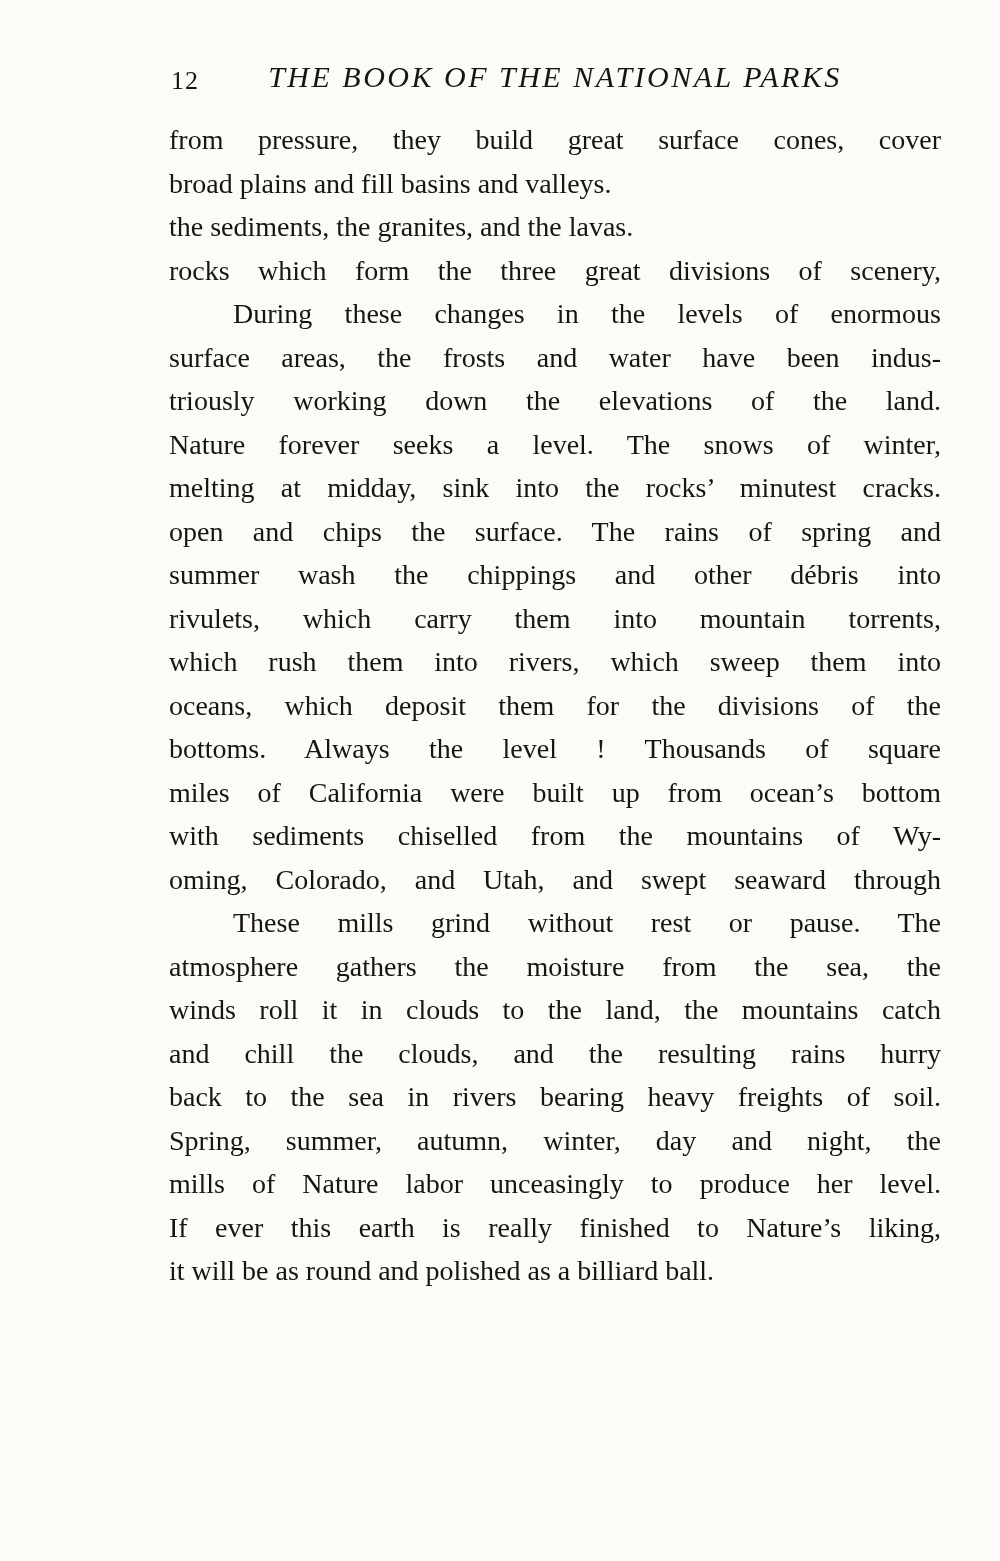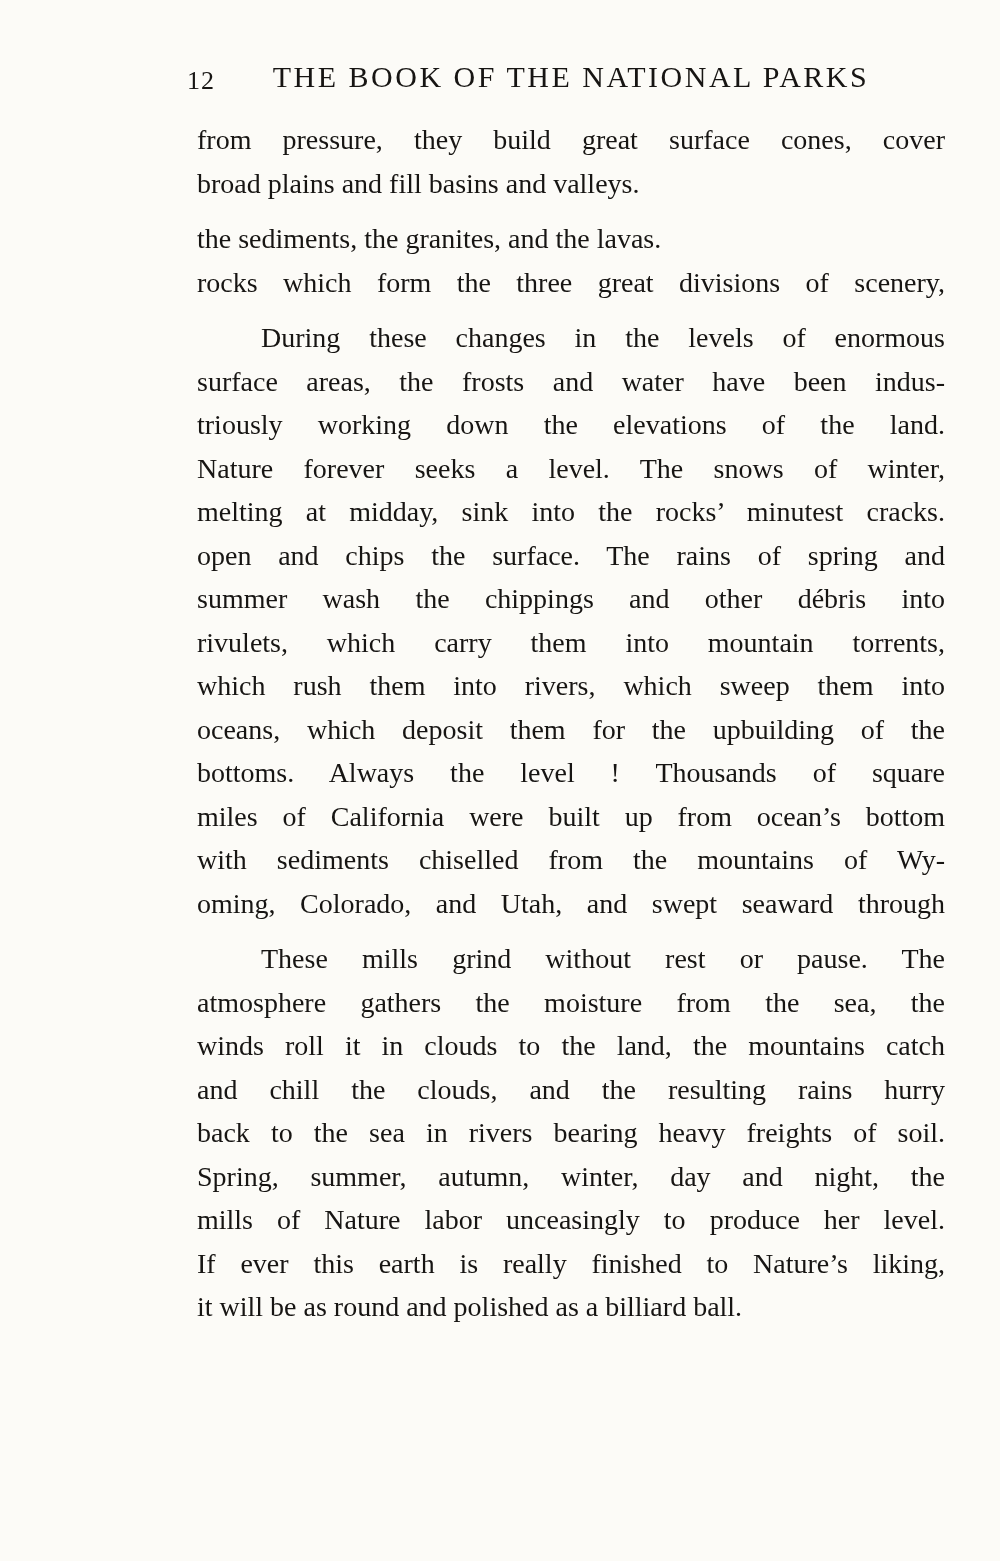--- a/index.html
+++ b/index.html
@@ -11,48 +11,49 @@
     height: 1561px;
     background: #fcfbf7;
     font-family: "Liberation Serif", "DejaVu Serif", serif;
     color: #171513;
     overflow: hidden;
     position: relative;
   }
   .page {
     position: absolute;
     top: 60px;
-    left: 185px;
+    left: 169px;
     width: 772px;
   }
   .page-header {
     position: relative;
     height: 44px;
     margin-bottom: 14px;
   }
   .page-number {
     position: absolute;
     left: 2px;
     top: 6px;
     font-size: 26px;
     letter-spacing: 1px;
   }
   .running-title {
     display: block;
     text-align: center;
     font-size: 30px;
     letter-spacing: 2.5px;
     white-space: nowrap;
+    font-style: italic;
   }
   .page-body {
     font-size: 28px;
     line-height: 43.5px;
   }
   .paragraph {
-    margin: 12px;
+    margin: 0;
   }
   .line {
     text-align: justify;
     text-align-last: justify;
     white-space: normal;
   }
   .line.last {
     text-align-last: left;
   }
   .line.first-indented {
@@ -80,21 +81,21 @@
       <div class="paragraph">
         <div class="line first-indented">During these changes in the levels of enormous</div>
         <div class="line">surface areas, the frosts and water have been indus-</div>
         <div class="line">triously working down the elevations of the land.</div>
         <div class="line">Nature forever seeks a level.  The snows of winter,</div>
         <div class="line">melting at midday, sink into the rocks’ minutest cracks.</div>
         <div class="line">open and chips the surface.  The rains of spring and</div>
         <div class="line">summer wash the chippings and other débris into</div>
         <div class="line">rivulets, which carry them into mountain torrents,</div>
         <div class="line">which rush them into rivers, which sweep them into</div>
-        <div class="line">oceans, which deposit them for the upbuilding of the</div>
+        <div class="line">oceans, which deposit them for the divisions of the</div>
         <div class="line">bottoms.  Always the level !  Thousands of square</div>
         <div class="line">miles of California were built up from ocean’s bottom</div>
         <div class="line">with sediments chiselled from the mountains of Wy-</div>
         <div class="line">oming, Colorado, and Utah, and swept seaward through</div>
       </div>
       <div class="paragraph">
         <div class="line first-indented">These mills grind without rest or pause.  The</div>
         <div class="line">atmosphere gathers the moisture from the sea, the</div>
         <div class="line">winds roll it in clouds to the land, the mountains catch</div>
         <div class="line">and chill the clouds, and the resulting rains hurry</div>

